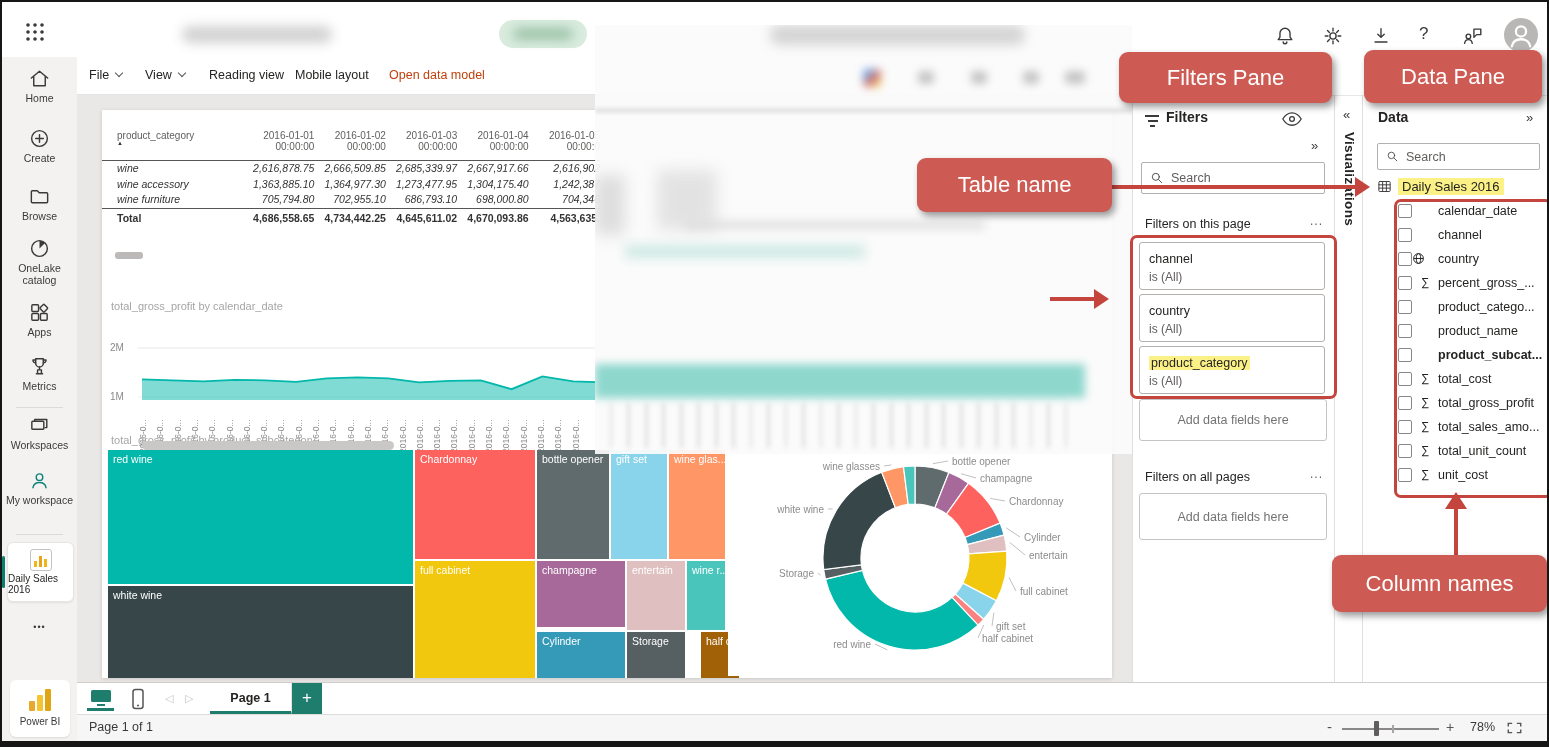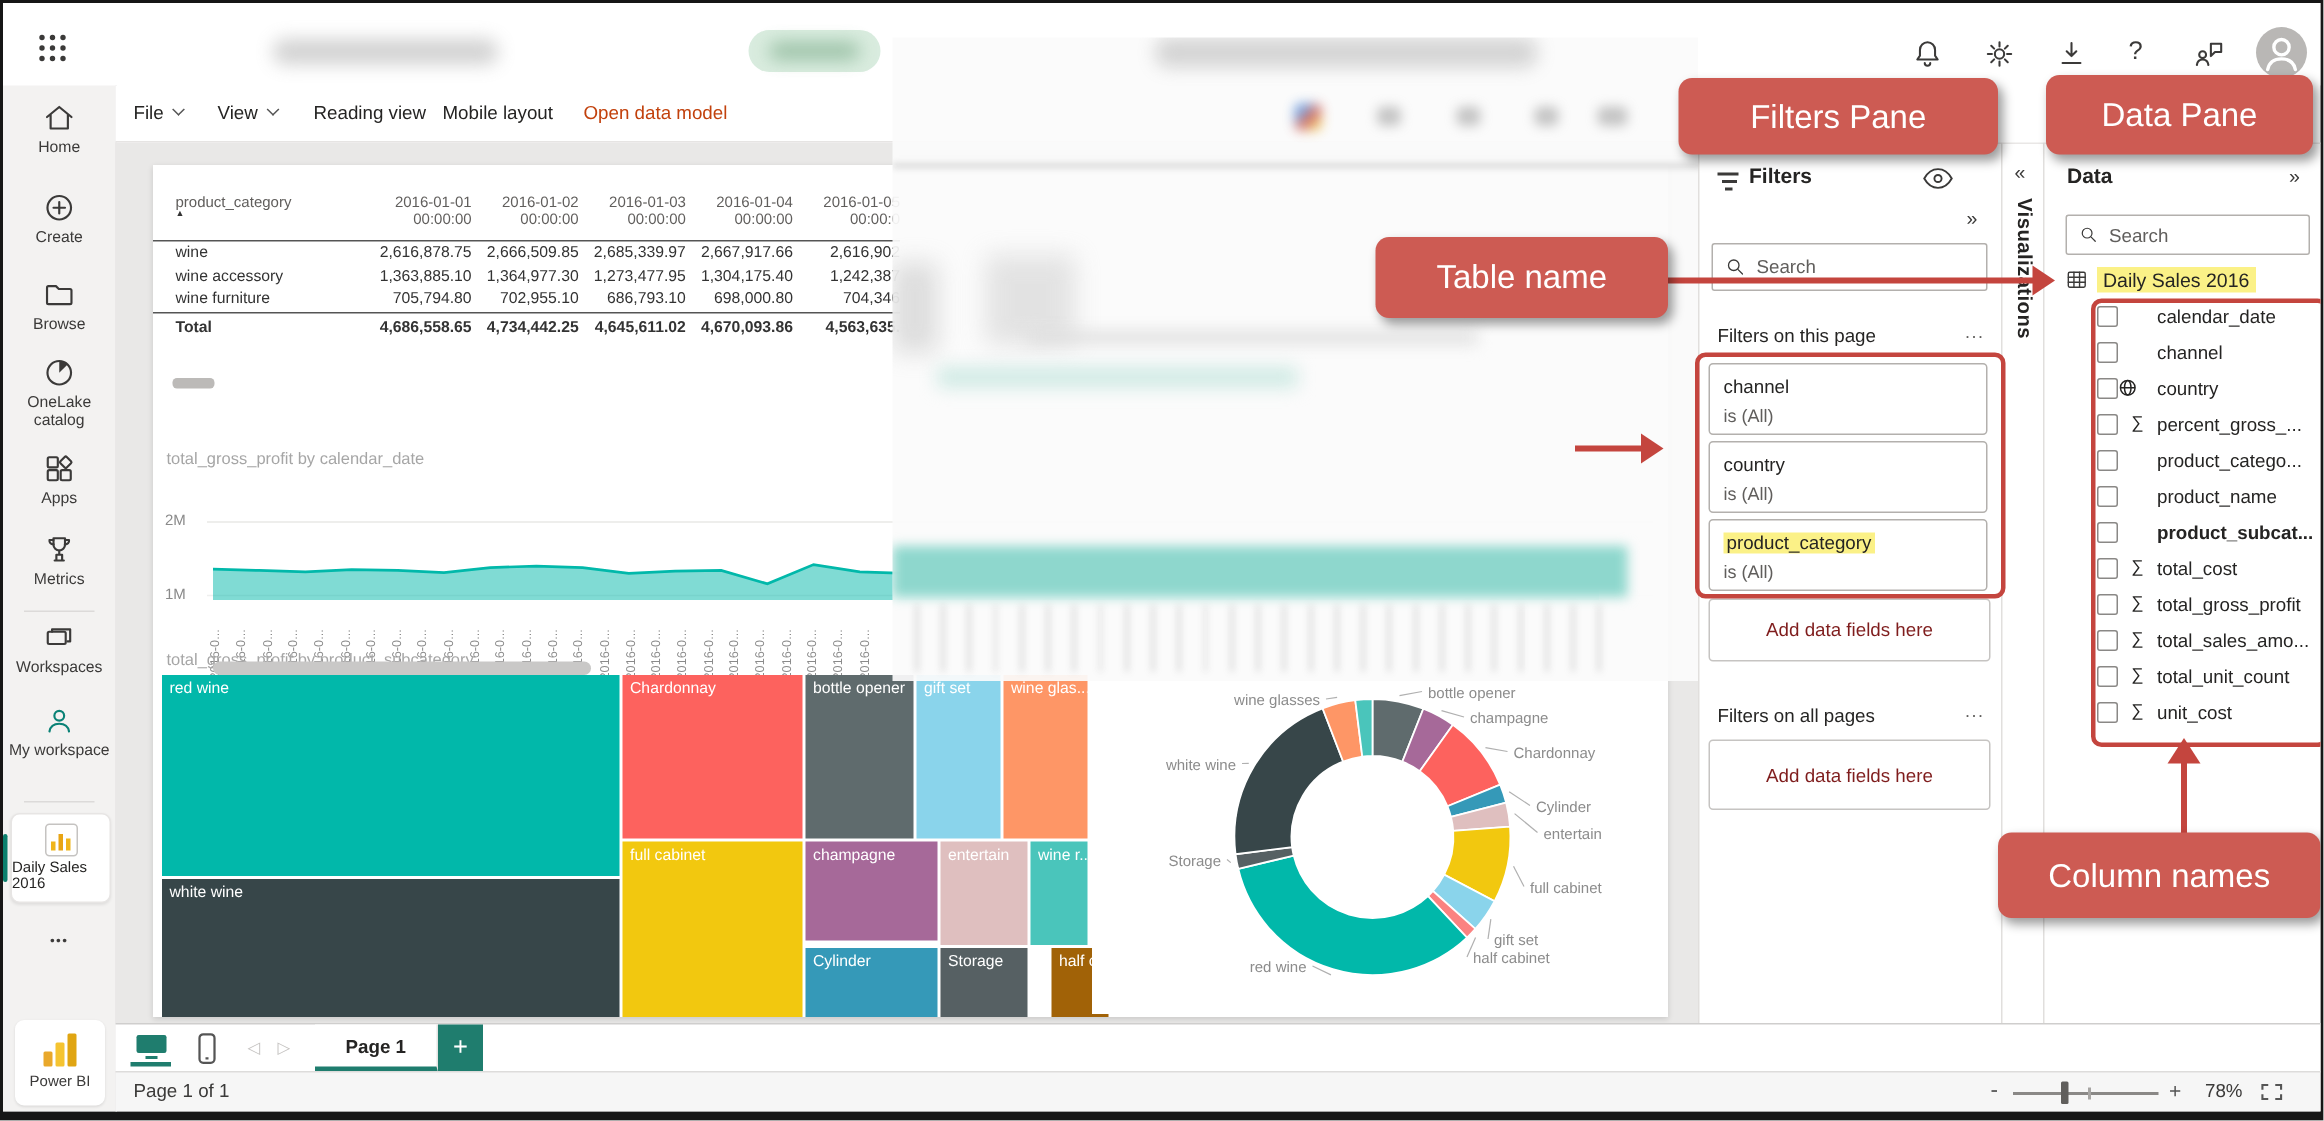--- a/index.html
+++ b/index.html
@@ -33,21 +33,21 @@
   .chev{display:inline-block;width:5px;height:5px;border-right:1.3px solid #555;border-bottom:1.3px solid #555;transform:rotate(45deg);margin-left:7px;vertical-align:3px;}
   
   #canvas{left:75px;top:93px;width:1055px;height:587px;background:#e9e8e7;}
   #page{left:25px;top:15px;width:1010px;height:568px;background:#fff;box-shadow:0 1px 4px rgba(0,0,0,.14);}
   
   #matrix{left:0;top:14px;width:498px;height:100px;overflow:hidden;font-size:10.5px;color:#333;}
   .mx-row{display:flex;}
   .mx-c0{width:165px;padding-left:15px;box-sizing:border-box;text-align:left;}
   .mx-cv{width:85px;text-align:right;}
   .mx-head{color:#605e5c;font-size:10px;padding-top:6px;}
-  .mx-body .mx-row{height:15.5px;line-height:15.5px;}
+  .mx-body .mx-row{height:15.5px;line-height:15.5px;font-style:italic;}
   .mx-total{font-weight:bold;border-top:1px solid #555;height:18px;line-height:18px;}
   .mx-headline{border-bottom:1px solid #555;height:8px;}
   
   #areaChart{left:0;top:185px;width:1004px;height:160px;}
   #areaTitle{left:9px;top:5px;font-size:11px;color:#a6a6a6;}
   .ylab{left:8px;font-size:10px;color:#8a8a8a;}
   .xlab{position:absolute;top:148px;transform:rotate(-90deg);transform-origin:0 100%;font-size:8.5px;color:#8a8a8a;white-space:nowrap;}
   #hscroll{left:40px;top:331px;width:252px;height:9px;background:#c9c8c7;border-radius:4.5px;}
   #treemapTitle{left:9px;top:324px;font-size:11px;color:#a6a6a6;white-space:nowrap;}
   
@@ -64,21 +64,21 @@
   .pane-title{font-size:14px;font-weight:bold;color:#252423;}
   .dbl-chev{font-size:13px;color:#3b3a39;cursor:pointer;}
   .searchbox{border:1px solid #b3b0ad;border-radius:2px;background:#fff;display:flex;align-items:center;gap:7px;padding-left:8px;box-sizing:border-box;}
   .searchbox .ph{font-size:12.5px;color:#605e5c;}
   .sec-label{font-size:12.5px;color:#252423;}
   .dots3{font-size:12px;color:#605e5c;letter-spacing:1px;cursor:pointer;}
   .fcard{position:absolute;left:6px;width:186px;height:48px;border:1px solid #b3b0ad;border-radius:3px;background:#fff;padding:6px 9px;box-sizing:border-box;cursor:pointer;}
   .fcard .fname{font-size:12.5px;color:#252423;display:inline-block;}
   .fcard .fval{font-size:12px;color:#605e5c;margin-top:3px;}
   .fcard .hl{background:#FBF187;padding:0 2px;}
-  .addbox{position:absolute;left:6px;width:186px;border:1px solid #c6c4c2;border-radius:3px;display:flex;align-items:center;justify-content:center;font-size:12.5px;color:#7f1d1d;cursor:pointer;background:#fff;}
+  .addbox{position:absolute;left:6px;width:186px;border:1px solid #c6c4c2;border-radius:3px;display:flex;align-items:center;justify-content:center;font-size:12.5px;color:#737373;cursor:pointer;background:#fff;}
   #vizLabel{writing-mode:vertical-rl;font-size:13.5px;font-weight:bold;color:#252423;letter-spacing:.3px;}
   .field-row{position:absolute;left:0;width:185px;height:24px;display:flex;cursor:pointer;}
   .cb{width:12px;height:12px;border:1px solid #8a8886;border-radius:2px;background:#fff;margin-left:35px;flex:none;cursor:pointer;}
   .fld-ic{width:26px;text-align:center;font-size:11.5px;color:#252423;flex:none;}
   .fld-lbl{font-size:12.5px;color:#252423;white-space:nowrap;}
   #tblRow{left:14px;top:82px;display:flex;align-items:center;gap:6px;cursor:pointer;}
   #tblName{font-size:13px;color:#252423;background:#FBF187;padding:1px 4px;}
   
   #footer{left:75px;top:680px;width:1474px;height:32px;background:#fff;border-top:1px solid #cfcecd;box-sizing:border-box;}
   #pageTab{left:133px;top:0;width:82px;height:32px;background:#fff;border-right:1px solid #e4e3e2;box-sizing:border-box;text-align:center;font-size:12.5px;font-weight:bold;color:#252423;line-height:30px;border-bottom:4px solid #1F7D6E;cursor:pointer;}

